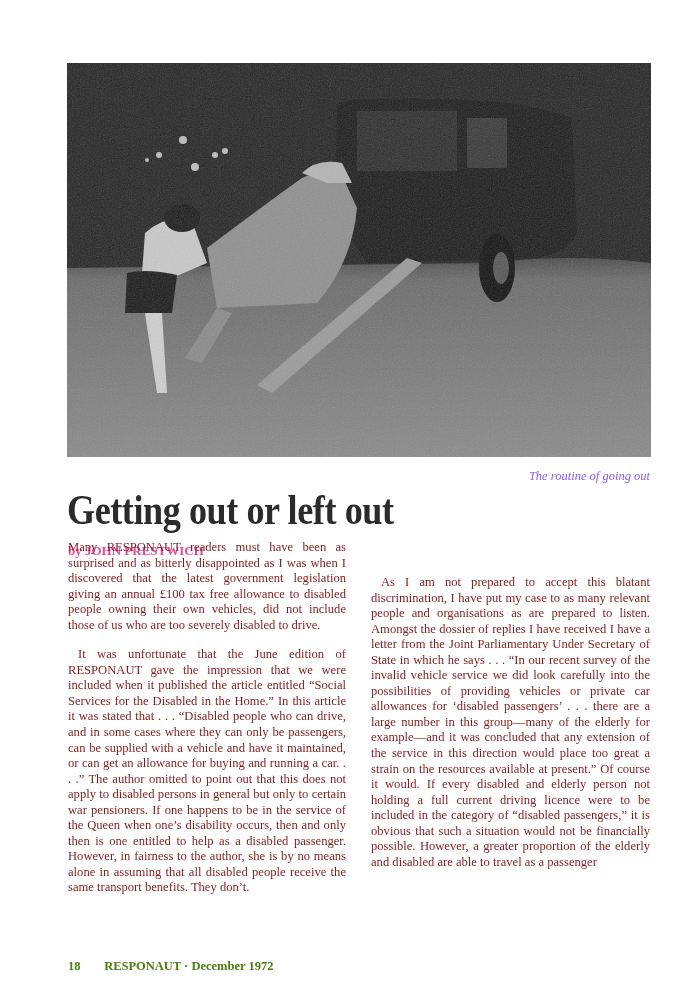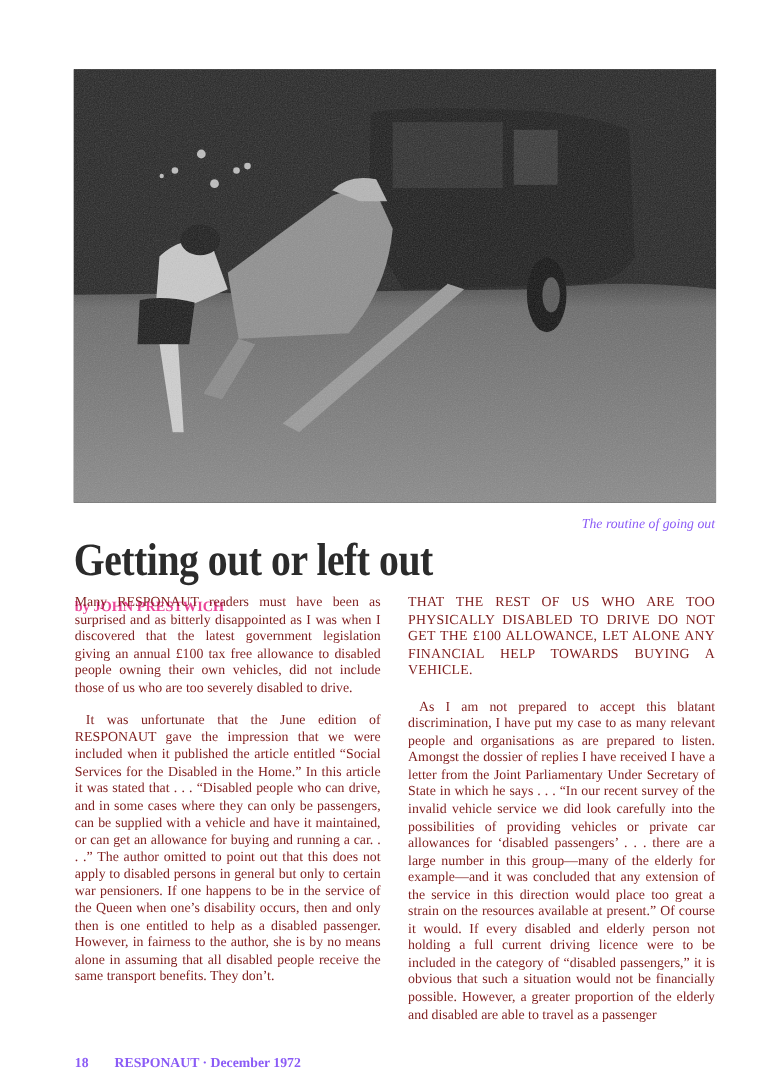--- a/index.html
+++ b/index.html
@@ -28,24 +28,24 @@
   .col {
     position: absolute; top: 540px; width: 278px;
     font-size: 12.6px; line-height: 15.55px; text-align: justify; color: #7f1d1d;
   }
   .col.left { left: 68px; }
   .col.right { left: 371px; width: 279px; }
   .col p { margin: 0; }
   .col p.indent { text-indent: 10px; margin-top: 14px; }
   .col p.caps { letter-spacing: 0.2px; }
   .col p.gap-top { margin-top: 4px; }
-  .col p.gap-big { margin-top: 17px; }
+  .col p.gap-big { margin-top: 35px; }
   .footer {
     position: absolute; left: 68px; top: 959px;
-    font-weight: bold; font-size: 12.5px; color: #8b5cf6;
+    font-weight: bold; font-size: 12.5px; color: #4d7c0f;
   }
   .footer .page { display: inline-block; width: 33px; }
 </style>
 </head>
 <body>
 
 <div class="photo">
   <svg viewBox="0 0 584 394" preserveAspectRatio="none">
     <defs>
       <linearGradient id="bg" x1="0" y1="0" x2="0" y2="1">
@@ -101,20 +101,19 @@
 <h1 class="title">Getting out or left out</h1>
 
 <div class="byline">by JOHN PRESTWICH</div>
 
 <div class="col left">
   <p>Many RESPONAUT readers must have been as surprised and as bitterly disappointed as I was when I discovered that the latest government legislation giving an annual £100 tax free allowance to disabled people owning their own vehicles, did not include those of us who are too severely disabled to drive.</p>
   <p class="indent">It was unfortunate that the June edition of RESPONAUT gave the impression that we were included when it published the article entitled “Social Services for the Disabled in the Home.” In this article it was stated that . . . “Disabled people who can drive, and in some cases where they can only be passengers, can be supplied with a vehicle and have it maintained, or can get an allowance for buying and running a car. . . .” The author omitted to point out that this does not apply to disabled persons in general but only to certain war pensioners. If one happens to be in the service of the Queen when one’s disability occurs, then and only then is one entitled to help as a disabled passenger. However, in fairness to the author, she is by no means alone in assuming that all disabled people receive the same transport benefits. They don’t.</p>
 </div>
 
 <div class="col right">
-  <p class="caps">THAT THE REST OF US WHO ARE TOO PHYSICALLY DISABLED TO DRIVE DO NOT GET THE £100 ALLOWANCE, LET ALONE ANY FINANCIAL HELP TOWARDS BUYING A VEHICLE.</p>
   <p class="indent gap-big">As I am not prepared to accept this blatant discrimination, I have put my case to as many relevant people and organisations as are prepared to listen. Amongst the dossier of replies I have received I have a letter from the Joint Parliamentary Under Secretary of State in which he says . . . “In our recent survey of the invalid vehicle service we did look carefully into the possibilities of providing vehicles or private car allowances for ‘disabled passengers’ . . . there are a large number in this group—many of the elderly for example—and it was concluded that any extension of the service in this direction would place too great a strain on the resources available at present.” Of course it would. If every disabled and elderly person not holding a full current driving licence were to be included in the category of “disabled passengers,” it is obvious that such a situation would not be financially possible. However, a greater proportion of the elderly and disabled are able to travel as a passenger</p>
 </div>
 
 <div class="footer">
   <span class="page">18</span>
   <span>RESPONAUT · December 1972</span>
 </div>
 
 </body></html>

